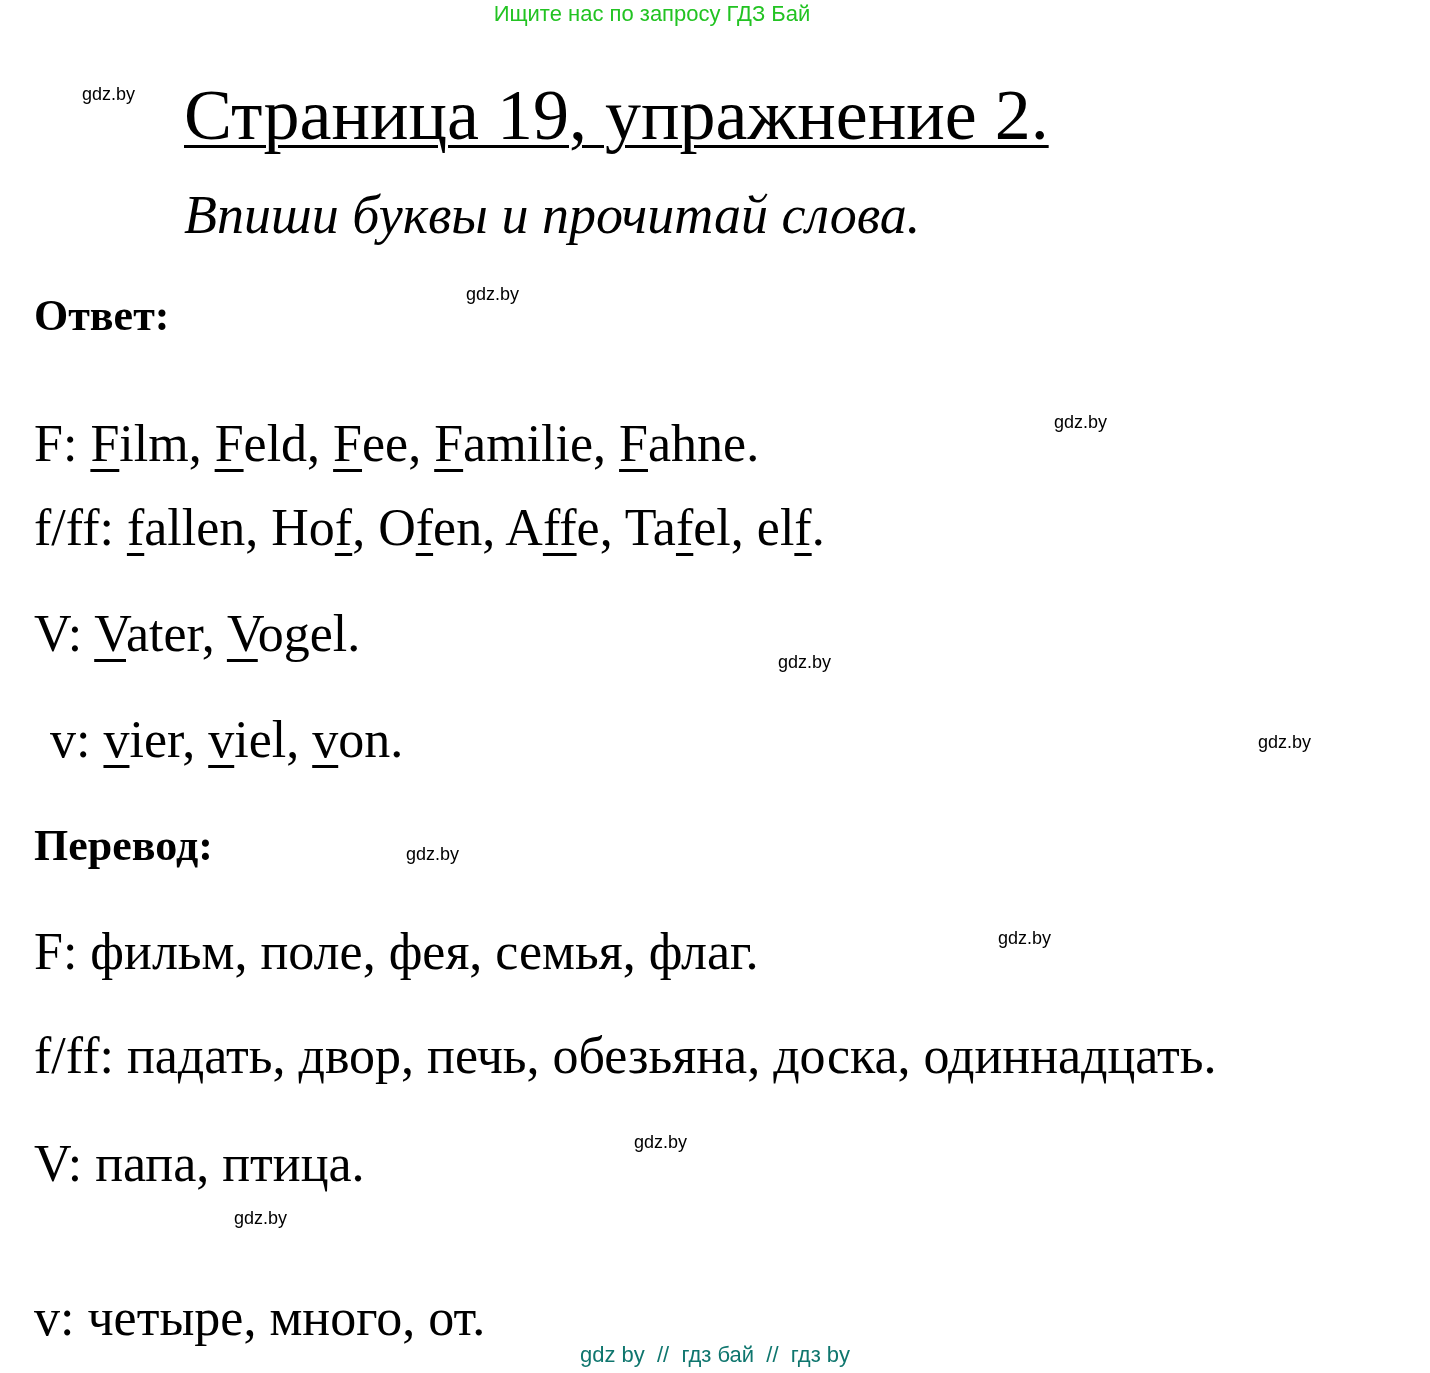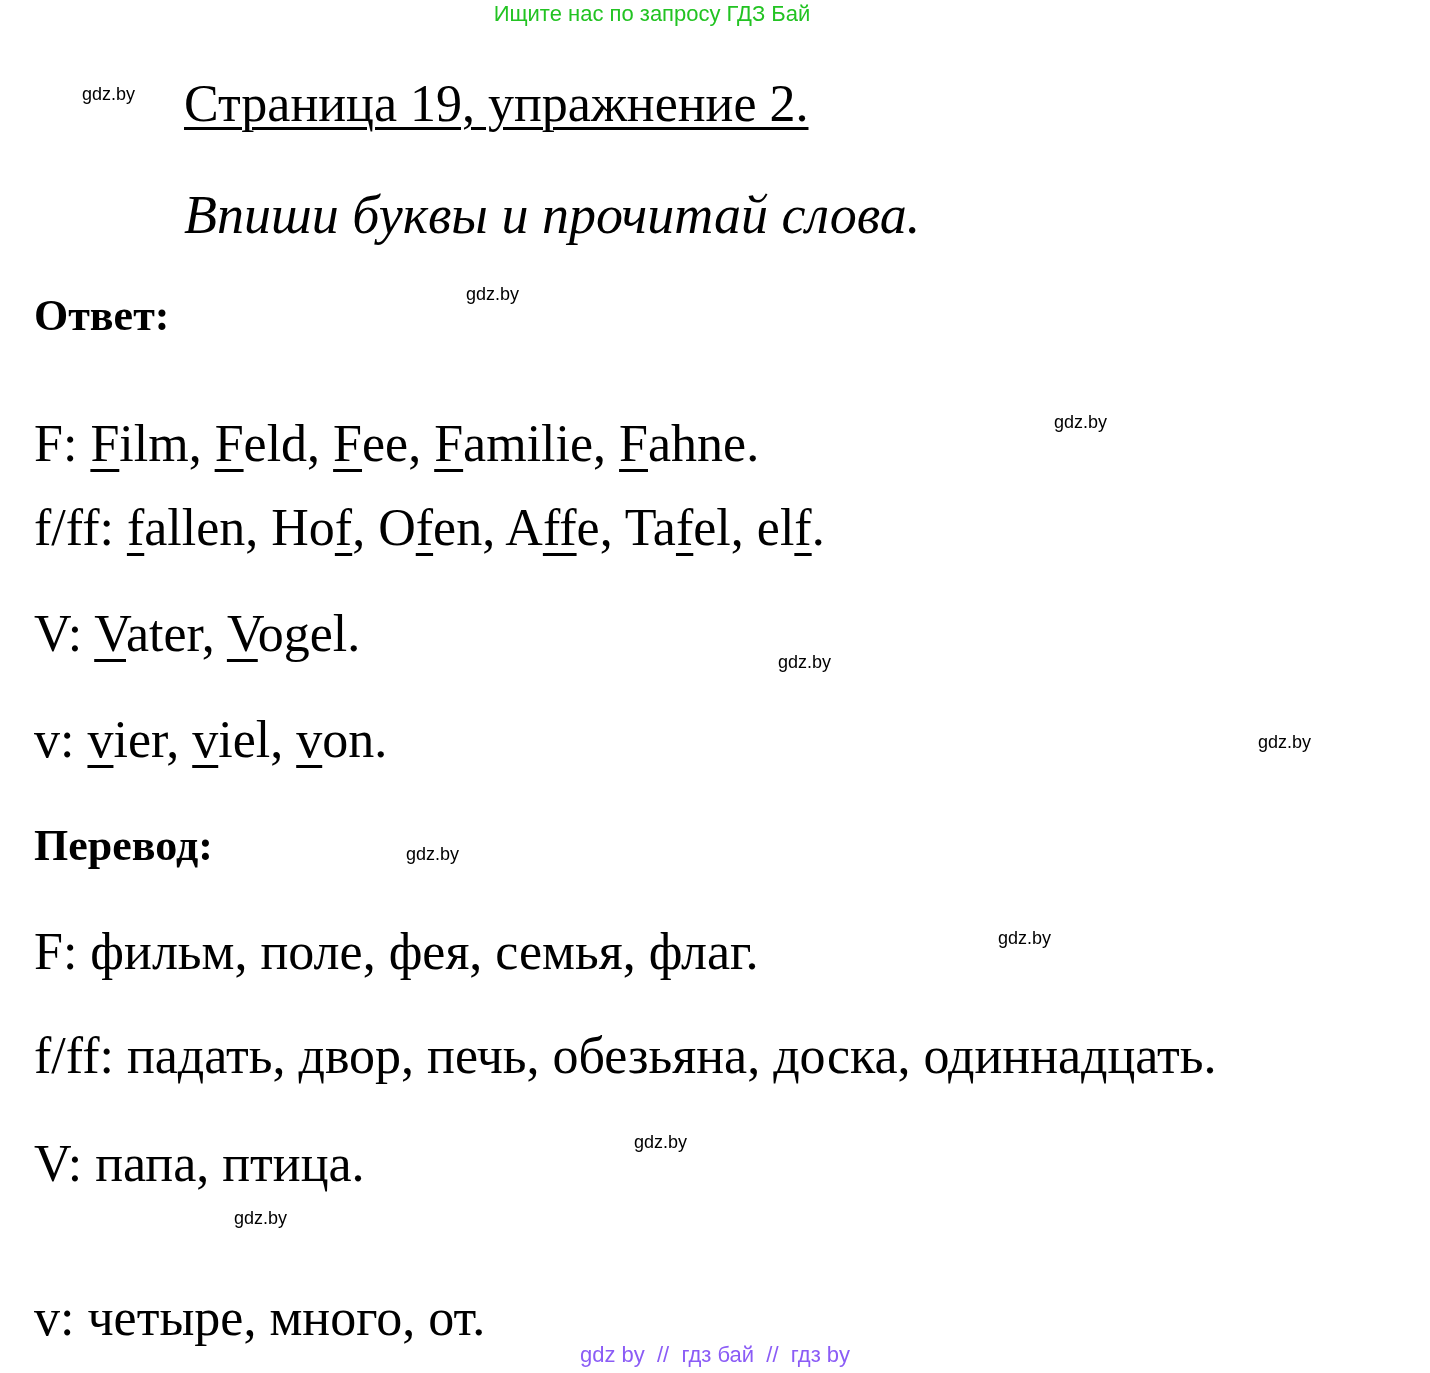--- a/index.html
+++ b/index.html
@@ -3,26 +3,26 @@
 <meta charset="utf-8">
 <style>
   html, body { margin: 0; padding: 0; }
   body {
     width: 1430px; height: 1373px; background: #ffffff; position: relative; overflow: hidden;
     font-family: "Liberation Serif", serif; color: #000;
   }
   .abs { position: absolute; white-space: nowrap; }
   .top-banner { top: 0; left: 0; width: 1304px; text-align: center; font-family: "Liberation Sans", sans-serif; font-size: 22px; color: #22c322; line-height: 28px; }
   .wm { font-family: "Liberation Sans", sans-serif; font-size: 18px; color: #000; }
-  .title { left: 184px; top: 74px; font-size: 52px; text-decoration: underline; text-decoration-thickness: 3px; text-underline-offset: 6px; }
+  .title { left: 184px; top: 74px; font-size: 72px; text-decoration: underline; text-decoration-thickness: 3px; text-underline-offset: 6px; }
   .subtitle { left: 184px; top: 184px; font-size: 54px; font-style: italic; }
   .heading { font-size: 44px; font-weight: bold; }
   .line { font-size: 52px; left: 34px; }
   .u { text-decoration: underline; text-decoration-thickness: 3px; text-underline-offset: 8px; }
-  .footer { top: 1342px; left: 0; width: 1430px; text-align: center; font-family: "Liberation Sans", sans-serif; font-size: 22px; color: #8b5cf6; }
+  .footer { top: 1342px; left: 0; width: 1430px; text-align: center; font-family: "Liberation Sans", sans-serif; font-size: 22px; color: #0f766e; }
 </style>
 </head>
 <body>
 
 <div class="abs top-banner">Ищите нас по запросу ГДЗ Бай</div>
 
 <div class="abs wm" style="left:82px;top:84px;">gdz.by</div>
 <div class="abs title">Страница 19, упражнение 2.</div>
 <div class="abs subtitle">Впиши буквы и прочитай слова.</div>
 
@@ -36,21 +36,21 @@
 
 <div class="abs line" style="top:498px;">
   <span>f/ff: </span><span></span><span class="u">f</span><span>allen</span><span>, </span><span>Ho</span><span class="u">f</span><span></span><span>, </span><span>O</span><span class="u">f</span><span>en</span><span>, </span><span>A</span><span class="u">ff</span><span>e</span><span>, </span><span>Ta</span><span class="u">f</span><span>el</span><span>, </span><span>el</span><span class="u">f</span><span></span><span>.</span>
 </div>
 
 <div class="abs line" style="top:604px;">
   <span>V: </span><span class="u">V</span><span>ater</span><span>, </span><span class="u">V</span><span>ogel</span><span>.</span>
 </div>
 <div class="abs wm" style="left:778px;top:652px;">gdz.by</div>
 
-<div class="abs line" style="top:710px;">
+<div class="abs line" style="top:710px;margin-left:16px;">
   <span>v: </span><span class="u">v</span><span>ier</span><span>, </span><span class="u">v</span><span>iel</span><span>, </span><span class="u">v</span><span>on</span><span>.</span>
 </div>
 <div class="abs wm" style="left:1258px;top:732px;">gdz.by</div>
 
 <div class="abs heading" style="left:34px;top:820px;">Перевод:</div>
 <div class="abs wm" style="left:406px;top:844px;">gdz.by</div>
 
 <div class="abs line" style="top:922px;">F: фильм, поле, фея, семья, флаг.</div>
 <div class="abs wm" style="left:998px;top:928px;">gdz.by</div>
 <div class="abs line" style="top:1026px;">f/ff: падать, двор, печь, обезьяна, доска, одиннадцать.</div>

